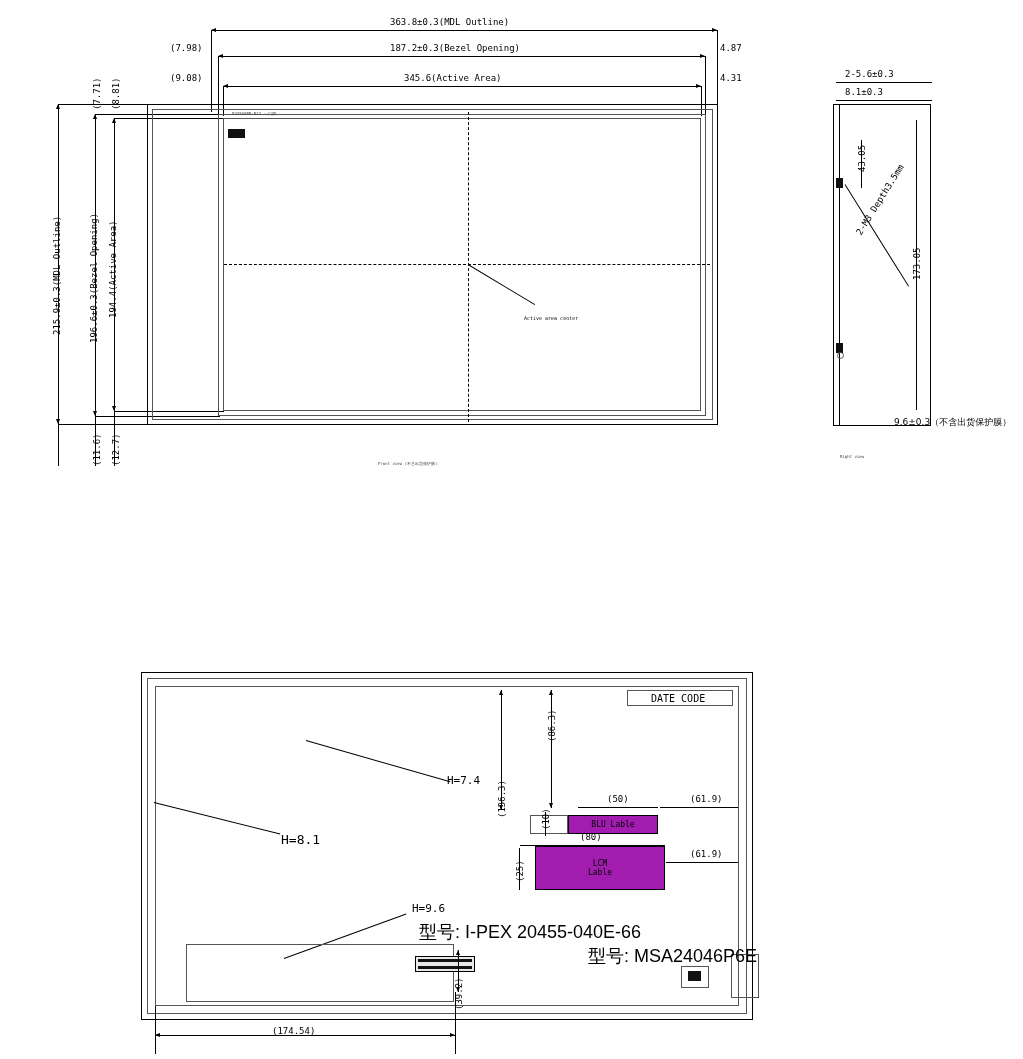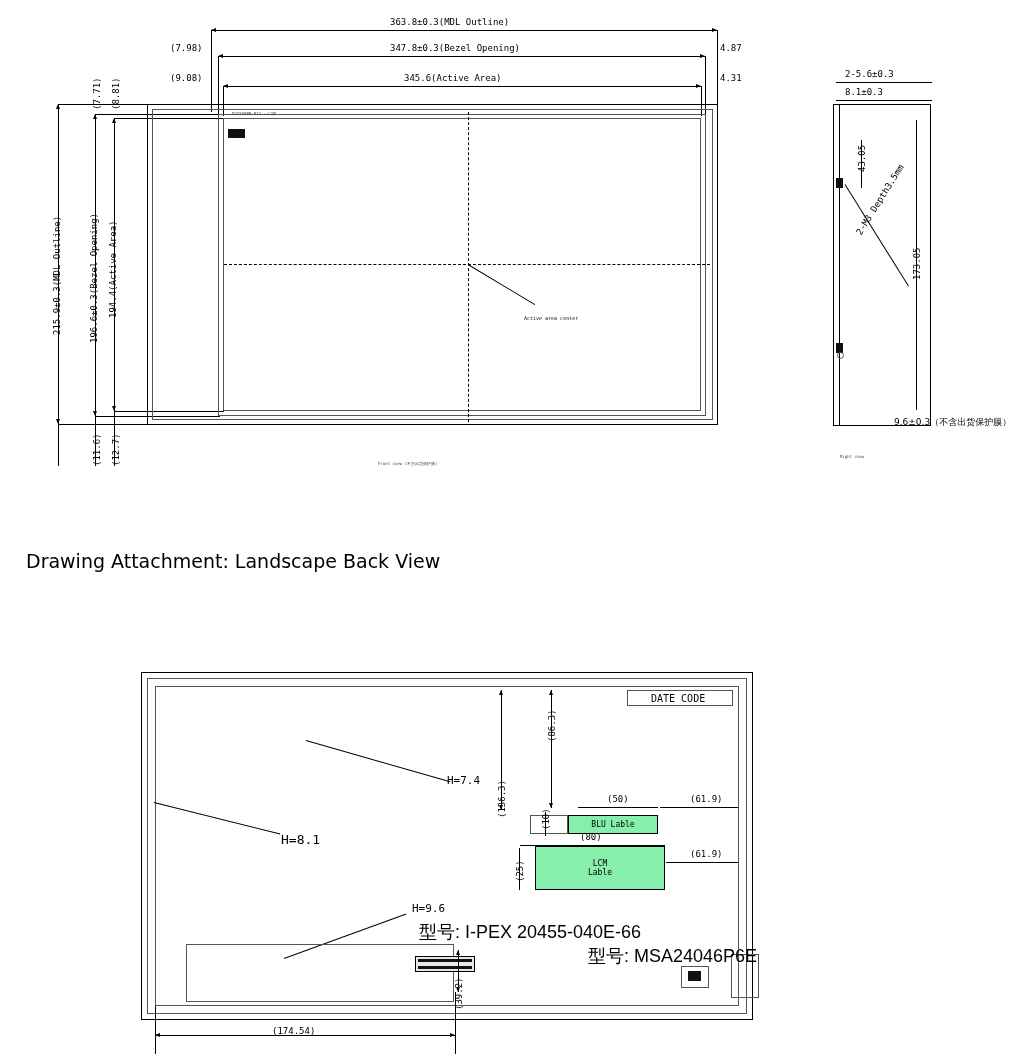--- a/index.html
+++ b/index.html
@@ -114,21 +114,21 @@
     position: absolute;
     border: 1px solid #000;
     box-sizing: border-box;
     font-family: "DejaVu Sans Mono", monospace;
     font-size: 8px;
     display: flex;
     align-items: center;
     justify-content: center;
     text-align: center;
     line-height: 1.15;
-    background: #86efac;
+    background: #a21caf;
   }
   .code-txt {
     position: absolute;
     font-family: Liberation Sans, sans-serif;
     font-size: 18px;
     white-space: nowrap;
   }
 </style>
 </head>
 <body>
@@ -138,21 +138,21 @@
   <div>
 
     <div class="ln hl" style="left:211px; top:30px; width:506px;"></div>
     <div class="arw-l" style="left:211px; top:27.5px;"></div>
     <div class="arw-r" style="left:712px; top:27.5px;"></div>
     <div class="lbl" style="left:390px; top:18px;">363.8±0.3(MDL Outline)</div>
 
     <div class="ln hl" style="left:218px; top:56px; width:487px;"></div>
     <div class="arw-l" style="left:218px; top:53.5px;"></div>
     <div class="arw-r" style="left:700px; top:53.5px;"></div>
-    <div class="lbl" style="left:390px; top:44px;">347.8±0.3(Bezel Opening)</div>
+    <div class="lbl" style="left:390px; top:44px;">187.2±0.3(Bezel Opening)</div>
 
     <div class="ln hl" style="left:223px; top:86px; width:478px;"></div>
     <div class="arw-l" style="left:223px; top:83.5px;"></div>
     <div class="arw-r" style="left:696px; top:83.5px;"></div>
     <div class="lbl" style="left:404px; top:74px;">345.6(Active Area)</div>
 
     <div class="lbl" style="left:170px; top:44px;">(7.98)</div>
     <div class="lbl" style="left:170px; top:74px;">(9.08)</div>
     <div class="lbl" style="left:720px; top:44px;">4.87</div>
     <div class="lbl" style="left:720px; top:74px;">4.31</div>
@@ -235,21 +235,20 @@
     <div class="lbl vert" style="left:913px; top:280px;">173.05</div>
 
     <div class="lbl" style="left:855px; top:232px; transform-origin:left top; transform: rotate(-58deg);">2-M3 Depth3.5mm</div>
     <div class="lead" style="left:845px; top:184px; width:120px; transform: rotate(58deg);"></div>
 
     <div class="ln hl" style="left:833px; top:425px; width:20px;"></div>
     <div class="lbl-cn" style="left:846px; top:418px;">9.6±0.3（不含出货保护膜）</div>
     <div class="lbl micro" style="left:840px; top:455px;">Right view</div>
   </div>
 
-  <div class="h-sub" style="left:26px; top:550px;">Drawing Attachment: Landscape Back View</div>
 
   <div>
 
     <div class="box" style="left:141px; top:672px; width:612px; height:348px;"></div>
     <div class="box-thin" style="left:147px; top:678px; width:600px; height:336px;"></div>
     <div class="box-thin" style="left:155px; top:686px; width:584px; height:320px;"></div>
 
     <div class="box-thin" style="left:627px; top:690px; width:106px; height:16px;"></div>
     <div class="lbl" style="left:651px; top:694px; font-size:10px;">DATE CODE</div>
 

